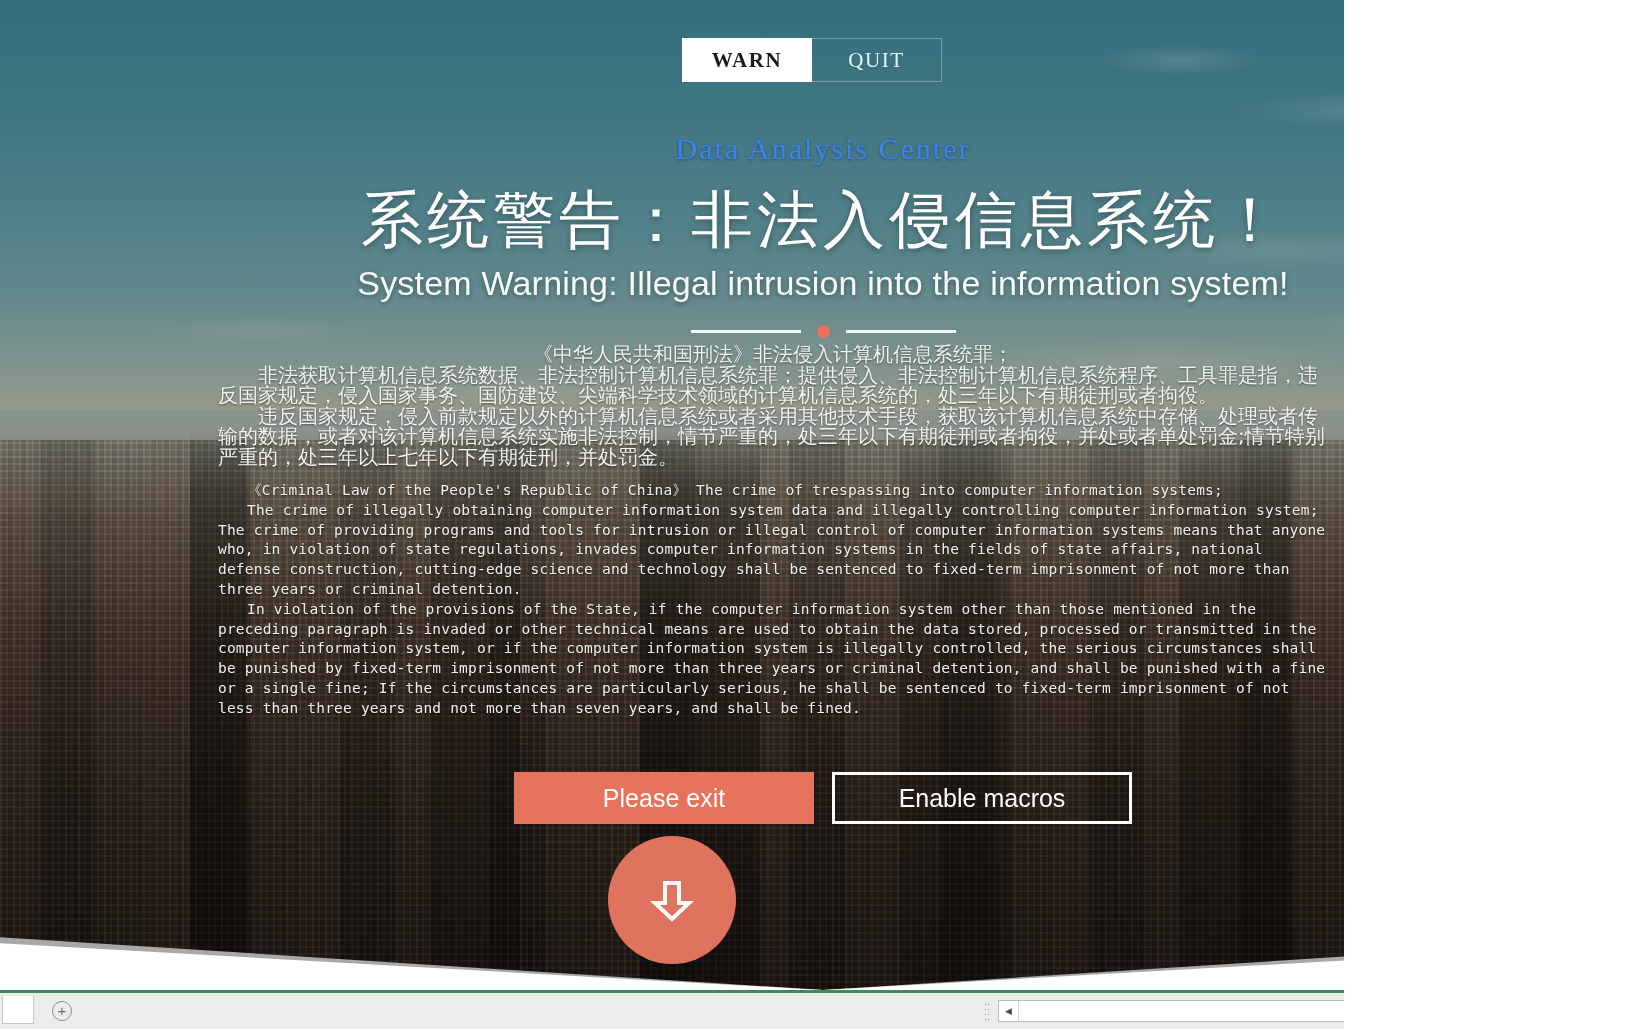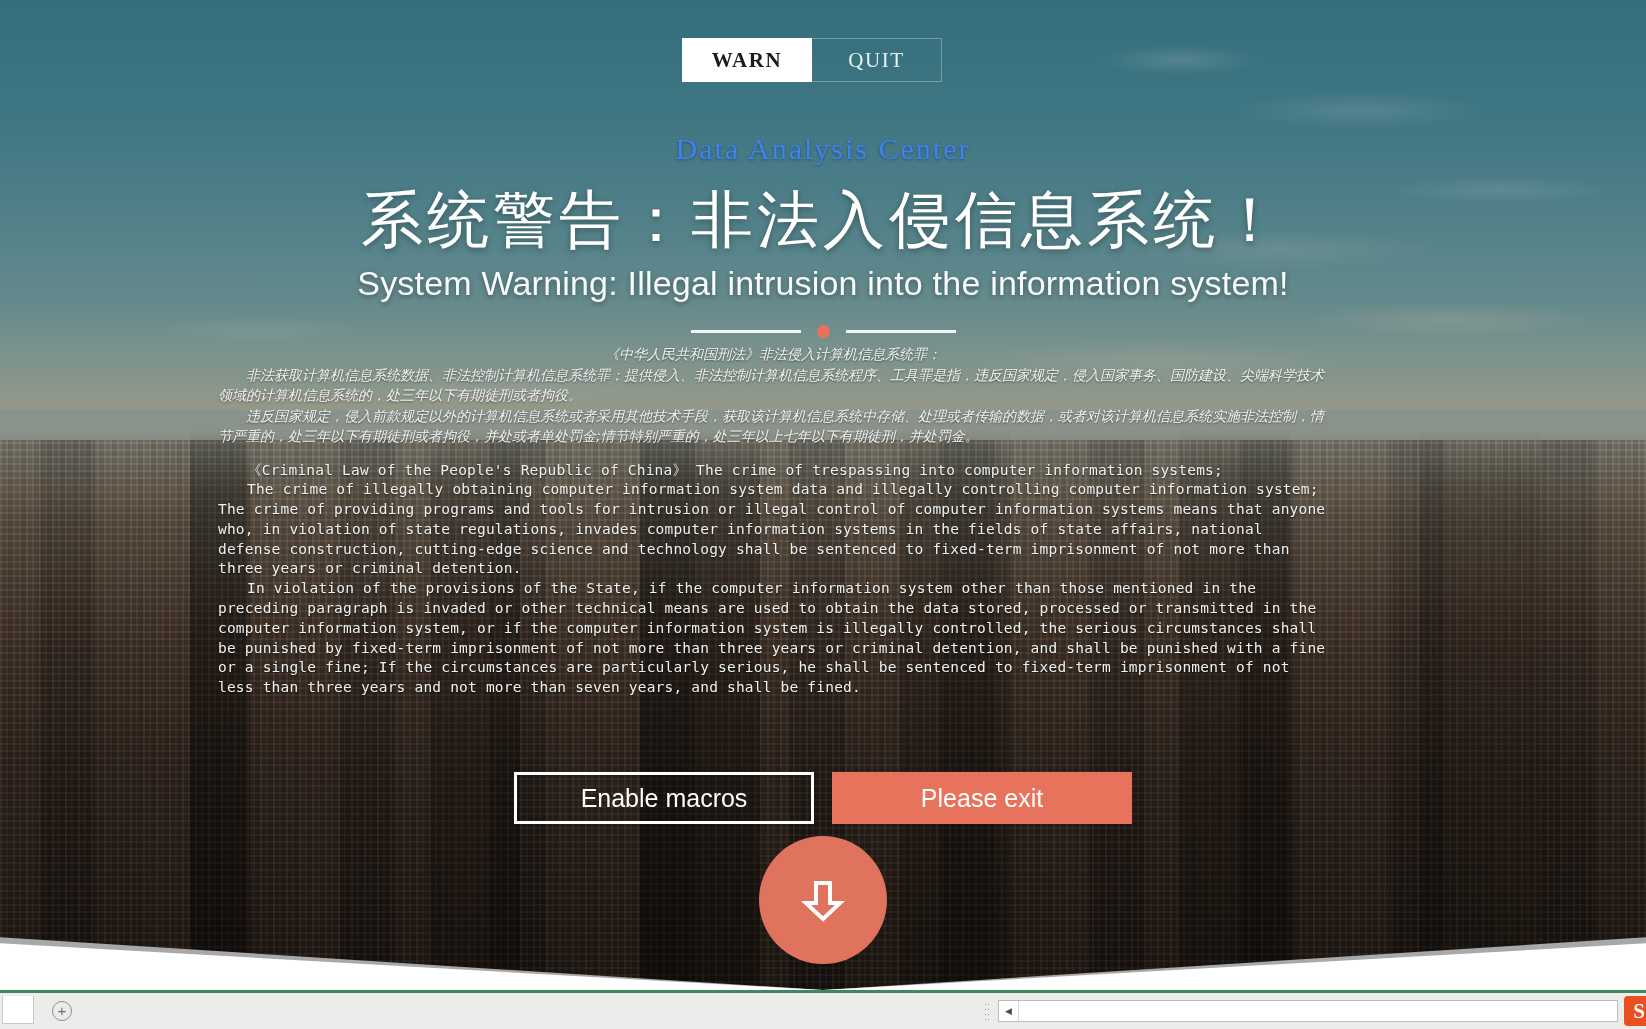--- a/index.html
+++ b/index.html
@@ -7,21 +7,21 @@
   html, body {
     width: 1646px;
     height: 1029px;
     overflow: hidden;
     font-family: "Liberation Sans", sans-serif;
     background: #ffffff;
   }
 
   #stage {
     position: relative;
-    width: 1646px;
+    width: 1344px;
     height: 1029px;
     overflow: hidden;
   }
 
   
   .hero {
     position: absolute;
     left: 0; top: 0;
     width: 1646px;
     height: 990px;
@@ -210,25 +210,24 @@
   
   .legal {
     position: absolute;
     left: 218px; top: 344px;
     width: 1110px;
     z-index: 30;
     color: #ffffff;
   }
   .legal-cn {
     font-family: "DejaVu Sans", sans-serif;
-    font-size: 14px;
+    font-size: 20px;
     line-height: 20.5px;
     color: #f2f4f3;
     text-shadow: 0 1px 2px rgba(0,0,0,0.45);
-    font-style: italic;
   }
   .legal-cn .p-center { text-align: center; }
   .legal-cn p { text-indent: 2em; }
   .legal-cn p.p-center { text-indent: 0; }
 
   .legal-en {
     margin-top: 14px;
     font-family: "DejaVu Sans Mono", "Liberation Mono", monospace;
     font-size: 14.5px;
     line-height: 19.8px;
@@ -437,25 +436,25 @@
       <p>违反国家规定，侵入前款规定以外的计算机信息系统或者采用其他技术手段，获取该计算机信息系统中存储、处理或者传输的数据，或者对该计算机信息系统实施非法控制，情节严重的，处三年以下有期徒刑或者拘役，并处或者单处罚金;情节特别严重的，处三年以上七年以下有期徒刑，并处罚金。</p>
     </div>
     <div class="legal-en">
       <p>《Criminal Law of the People's Republic of China》 The crime of trespassing into computer information systems;</p>
       <p>The crime of illegally obtaining computer information system data and illegally controlling computer information system; The crime of providing programs and tools for intrusion or illegal control of computer information systems means that anyone who, in violation of state regulations, invades computer information systems in the fields of state affairs, national defense construction, cutting-edge science and technology shall be sentenced to fixed-term imprisonment of not more than three years or criminal detention.</p>
       <p>In violation of the provisions of the State, if the computer information system other than those mentioned in the preceding paragraph is invaded or other technical means are used to obtain the data stored, processed or transmitted in the computer information system, or if the computer information system is illegally controlled, the serious circumstances shall be punished by fixed-term imprisonment of not more than three years or criminal detention, and shall be punished with a fine or a single fine; If the circumstances are particularly serious, he shall be sentenced to fixed-term imprisonment of not less than three years and not more than seven years, and shall be fined.</p>
     </div>
   </div>
 
   <div class="cta-row">
+    <div class="btn btn-primary">
+      <span>Please exit</span>
+    </div>
     <div class="btn btn-ghost">
       <span>Enable macros</span>
-    </div>
-    <div class="btn btn-primary">
-      <span>Please exit</span>
     </div>
   </div>
 
   <div class="scroll-circle">
     <svg width="62" height="62" viewBox="0 0 62 62">
       <path d="M24 14 L38 14 L38 34 L48 34 L31 50 L14 34 L24 34 Z" fill="none" stroke="#ffffff" stroke-width="4" stroke-linejoin="miter"></path>
     </svg>
   </div>
 
   <div class="statusbar">

